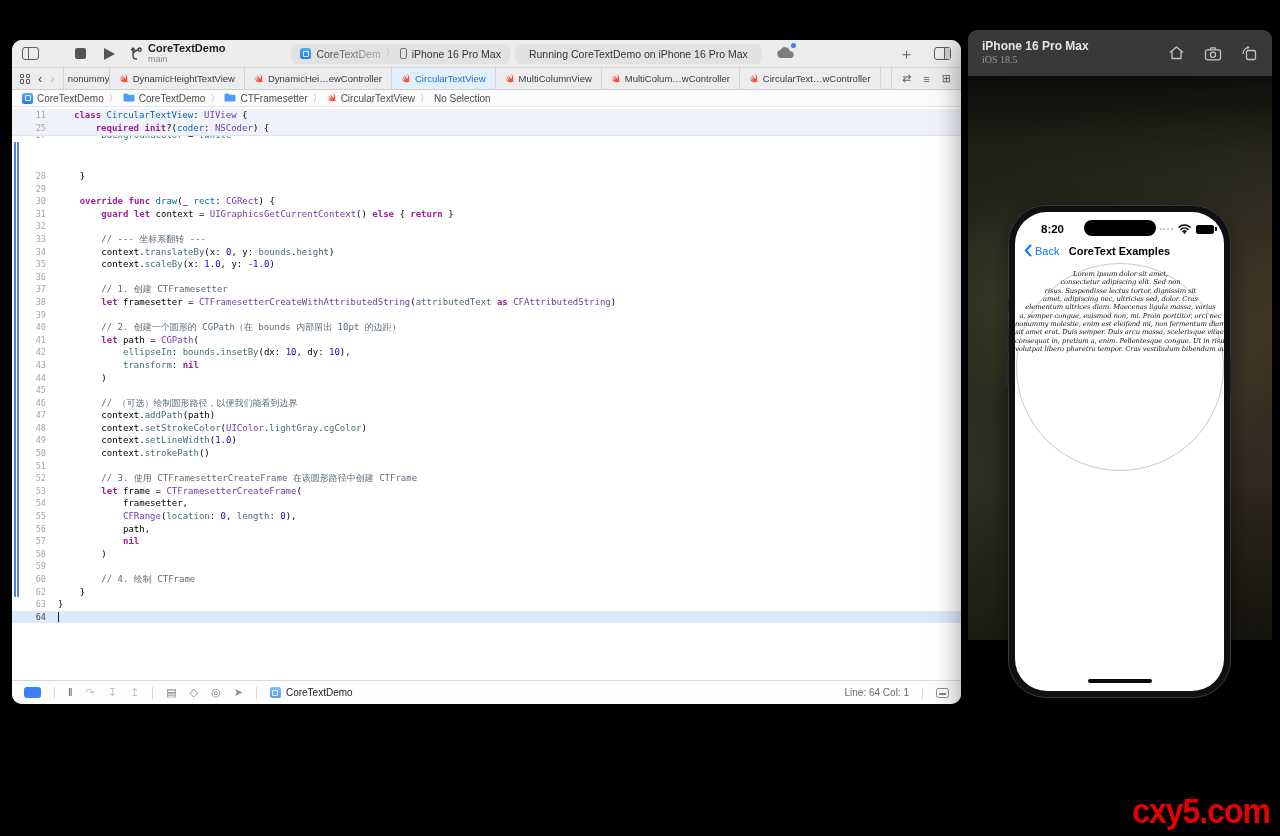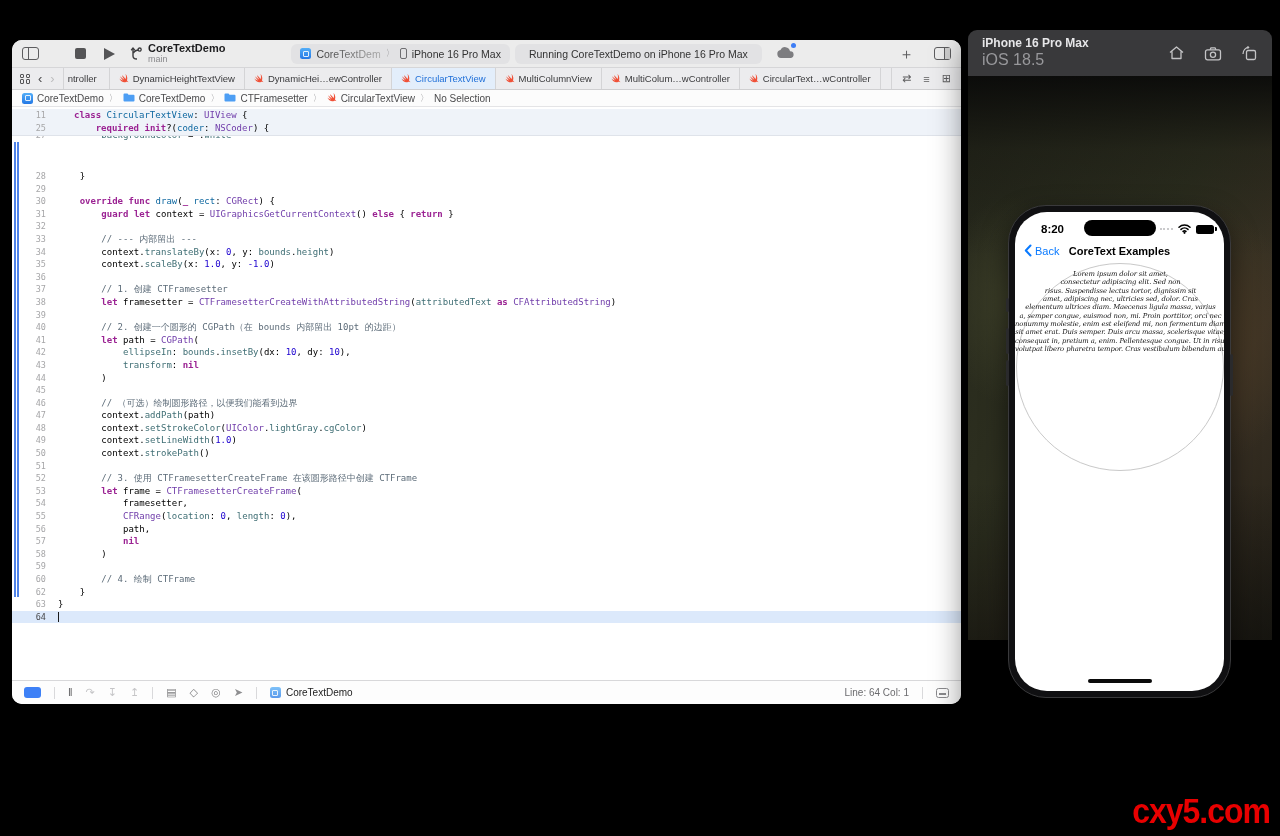--- a/index.html
+++ b/index.html
@@ -89,21 +89,21 @@
   .linecol { margin-left:auto; color:#6b6b6e; }
   .editor-opt-ic { width:13px; height:10px; border:1.3px solid #8a8a8d; border-radius:2.5px; position:relative; }
   .editor-opt-ic::after { content:""; position:absolute; left:2px; right:2px; bottom:1.5px; height:2px; background:#8a8a8d; }
 
   
   #sim { position:absolute; left:968px; top:30px; width:304px; height:790px; border-radius:9px;
          overflow:hidden; box-shadow:0 12px 34px rgba(0,0,0,.6); }
   .sim-titlebar { height:46px; background:#39393b; display:flex; align-items:center; padding:0 14px; }
   .sim-title-txt { line-height:1.15; }
   .sim-dev { font-size:12px; font-weight:bold; color:#e6e6e8; }
-  .sim-os { font-size:16px; color:#98989b; }
+  .sim-os { font-size:10px; color:#98989b;font-family:Liberation Serif, serif; }
   .sim-tools { margin-left:auto; display:flex; gap:19px; align-items:center; }
   .sim-body { position:relative; height:564px;
     background:
       linear-gradient(180deg, rgba(8,8,8,.88) 0%, rgba(18,18,14,.35) 13%, rgba(0,0,0,0) 32%, rgba(0,0,0,0) 72%, rgba(10,10,8,.55) 100%),
       radial-gradient(95px 150px at 14% 40%, #3c3e28 0%, rgba(60,62,40,0) 70%),
       radial-gradient(150px 190px at 74% 46%, #4c3b26 0%, rgba(76,59,38,0) 72%),
       radial-gradient(130px 170px at 46% 68%, #37392a 0%, rgba(55,57,42,0) 70%),
       linear-gradient(120deg, #23251a 0%, #2e3020 45%, #3a3124 70%, #232018 100%); }
   .phone { position:absolute; left:40px; top:129px; width:223px; height:493px; background:#101012;
            border:1px solid #3a3a3c; border-radius:38px; box-shadow:0 10px 26px rgba(0,0,0,.55); }
@@ -184,21 +184,21 @@
           <i></i>
           <i></i>
           <i></i>
           <i></i>
         </div>
       <span class="nav-ch" style="color:#49494b">‹</span>
       <span class="nav-ch" style="color:#bdbdbf">›</span>
     </div>
     <div class="tabs">
         <div class="tab" style="flex: 0 0 46px; padding: 0px 4px;">
-          <span>ntroller</span>
+          <span>nonummy</span>
         </div>
         <div class="tab">
           <span><svg width="10" height="10" viewBox="0 0 10 10">
               <path d="M6.5 .8 C8.4 3.2 8.7 5.9 7.9 7.4 C8.9 8.1 9.3 8.9 9.4 9.2 C8.5 8.8 7.7 8.7 7 9 C5.8 9.6 3.9 9.5 2.5 8.3 C1.4 7.4 .7 6.2 .4 5.5 C1.5 6.4 2.9 7.3 4.2 7.4 C2.7 6.1 1.5 4.2 1.1 3.2 C2.4 4.5 4 5.8 5.1 6.4 C4 4.9 3.1 2.9 2.8 2.1 C4.2 3.4 5.9 5.1 6.7 6.1 C7.2 4.5 7 2.4 6.5 .8 Z" fill="#F05138"></path>
             </svg></span>
           <span>DynamicHeightTextView</span>
         </div>
         <div class="tab">
           <span><svg width="10" height="10" viewBox="0 0 10 10">
               <path d="M6.5 .8 C8.4 3.2 8.7 5.9 7.9 7.4 C8.9 8.1 9.3 8.9 9.4 9.2 C8.5 8.8 7.7 8.7 7 9 C5.8 9.6 3.9 9.5 2.5 8.3 C1.4 7.4 .7 6.2 .4 5.5 C1.5 6.4 2.9 7.3 4.2 7.4 C2.7 6.1 1.5 4.2 1.1 3.2 C2.4 4.5 4 5.8 5.1 6.4 C4 4.9 3.1 2.9 2.8 2.1 C4.2 3.4 5.9 5.1 6.7 6.1 C7.2 4.5 7 2.4 6.5 .8 Z" fill="#F05138"></path>
@@ -303,21 +303,21 @@
         <div class="row">
           <span class="gut">31</span>
           <span class="code"><span class="tk-pl">        </span><span class="tk-kw">guard</span><span class="tk-pl"> </span><span class="tk-kw">let</span><span class="tk-pl"> context = </span><span class="tk-type">UIGraphicsGetCurrentContext</span><span class="tk-pl">() </span><span class="tk-kw">else</span><span class="tk-pl"> { </span><span class="tk-kw">return</span><span class="tk-pl"> }</span></span>
         </div>
         <div class="row">
           <span class="gut">32</span>
           <span class="code"></span>
         </div>
         <div class="row">
           <span class="gut">33</span>
-          <span class="code"><span class="tk-pl">        </span><span class="tk-cmt">// --- 内部留出 ---</span></span>
+          <span class="code"><span class="tk-pl">        </span><span class="tk-cmt">// --- 坐标系翻转 ---</span></span>
         </div>
         <div class="row">
           <span class="gut">34</span>
           <span class="code"><span class="tk-pl">        context.</span><span class="tk-prop">translateBy</span><span class="tk-pl">(x: </span><span class="tk-num">0</span><span class="tk-pl">, y: </span><span class="tk-prop">bounds</span><span class="tk-pl">.</span><span class="tk-prop">height</span><span class="tk-pl">)</span></span>
         </div>
         <div class="row">
           <span class="gut">35</span>
           <span class="code"><span class="tk-pl">        context.</span><span class="tk-prop">scaleBy</span><span class="tk-pl">(x: </span><span class="tk-num">1.0</span><span class="tk-pl">, y: </span><span class="tk-num">-1.0</span><span class="tk-pl">)</span></span>
         </div>
         <div class="row">

